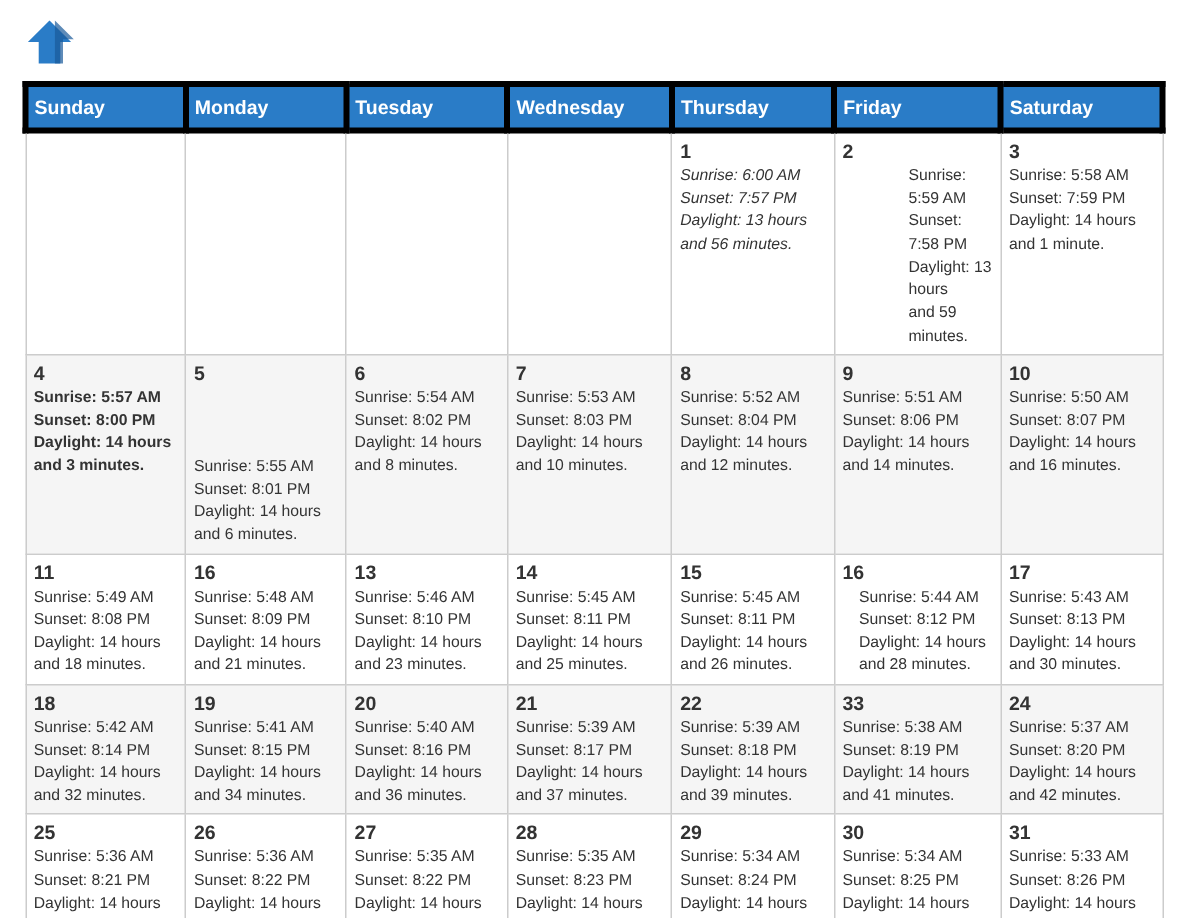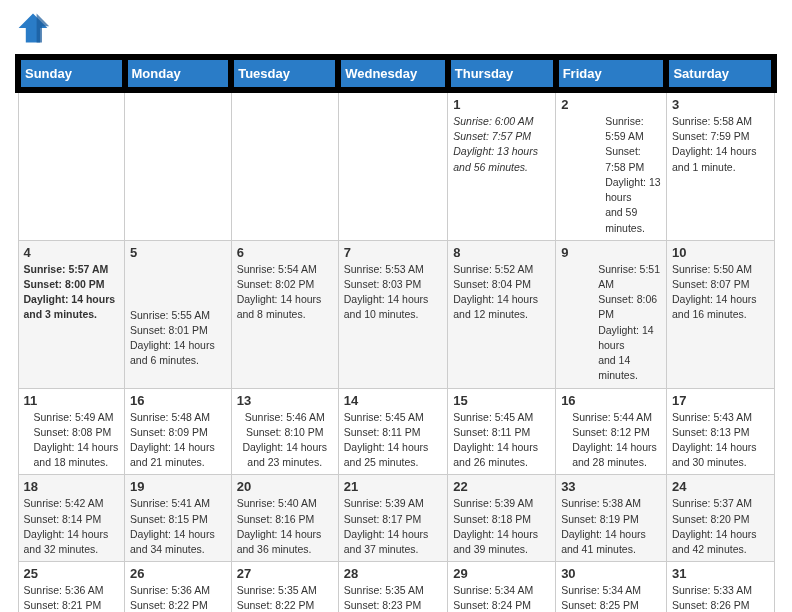--- a/index.html
+++ b/index.html
@@ -56,21 +56,21 @@
       width: 100%;
       border-collapse: collapse;
     }
     thead tr th {
       background-color: #2a7cc7;
       color: white;
       font-size: 13px;
       font-weight: bold;
       padding: 6px 4px;
       text-align: left;
-      border: 6px solid #000000;
+      border: 4px solid #000000;
     }
     tbody tr td {
       border: 1px solid #ccc;
       vertical-align: top;
       padding: 4px 5px;
       width: 113px;
       min-height: 80px;
       font-size: 11px;
       color: #333;
       background: #fff;
@@ -187,51 +187,51 @@
         </td>
         <td>
           <span class="day-num">8</span>
           <div class="day-info" style="white-space: pre-line;">Sunrise: 5:52 AM
 Sunset: 8:04 PM
 Daylight: 14 hours
 and 12 minutes.</div>
         </td>
         <td>
           <span class="day-num">9</span>
-          <div class="day-info" style="white-space: pre-line; margin-left: 37px;">Sunrise: 5:51 AM
+          <div class="day-info" style="white-space: pre-line;">Sunrise: 5:51 AM
 Sunset: 8:06 PM
 Daylight: 14 hours
 and 14 minutes.</div>
         </td>
         <td>
           <span class="day-num">10</span>
           <div class="day-info" style="white-space: pre-line;">Sunrise: 5:50 AM
 Sunset: 8:07 PM
 Daylight: 14 hours
 and 16 minutes.</div>
         </td>
       </tr>
       <tr>
         <td>
           <span class="day-num">11</span>
-          <div class="day-info" style="white-space: pre-line; margin-left: 10px;">Sunrise: 5:49 AM
+          <div class="day-info" style="white-space: pre-line;">Sunrise: 5:49 AM
 Sunset: 8:08 PM
 Daylight: 14 hours
 and 18 minutes.</div>
         </td>
         <td>
           <span class="day-num">16</span>
           <div class="day-info" style="white-space: pre-line;">Sunrise: 5:48 AM
 Sunset: 8:09 PM
 Daylight: 14 hours
 and 21 minutes.</div>
         </td>
         <td>
           <span class="day-num">13</span>
-          <div class="day-info" style="white-space: pre-line; text-align: center;">Sunrise: 5:46 AM
+          <div class="day-info" style="white-space: pre-line;">Sunrise: 5:46 AM
 Sunset: 8:10 PM
 Daylight: 14 hours
 and 23 minutes.</div>
         </td>
         <td>
           <span class="day-num">14</span>
           <div class="day-info" style="white-space: pre-line;">Sunrise: 5:45 AM
 Sunset: 8:11 PM
 Daylight: 14 hours
 and 25 minutes.</div>

